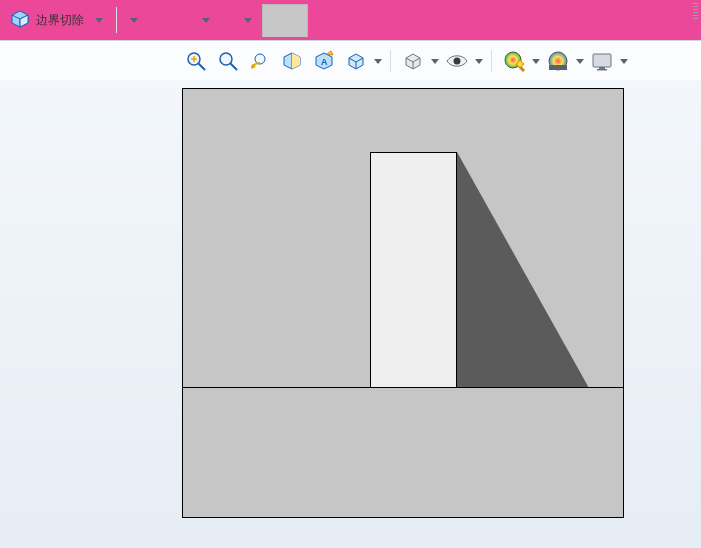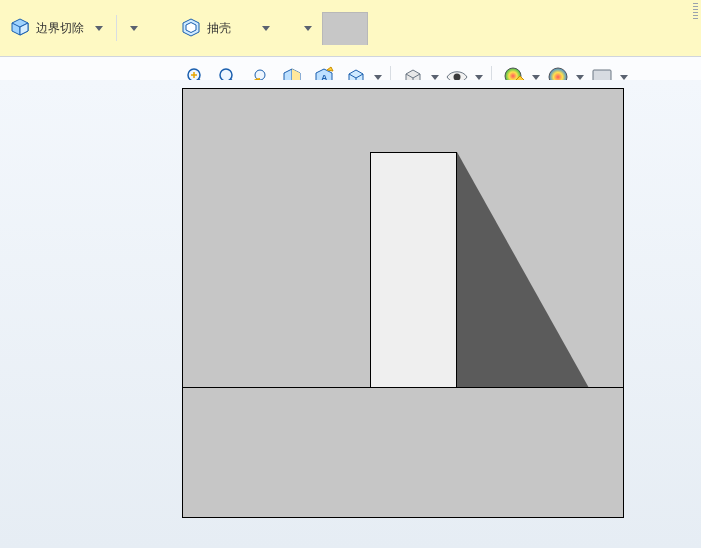--- a/index.html
+++ b/index.html
@@ -1,19 +1,19 @@
 <!DOCTYPE html>
 <html><head>
 <meta charset="utf-8">
 <style>
   html,body{margin:0;padding:0;width:701px;height:548px;overflow:hidden;
             font-family:"Microsoft YaHei","Segoe UI",sans-serif;font-size:12px;
             background:linear-gradient(#f5f8fc,#e8eef4);color:#333;}
-  .topbar{height:40px;display:flex;align-items:center;padding:8px 4px;
-          border-bottom:1px solid #d0d5dd;background:#fef9c3;}
+  .topbar{height:40px;display:flex;align-items:center;padding:0 4px;
+          border-bottom:1px solid #d0d5dd;background:#ec4899;}
   .tool, .drop{height:32px;display:flex;align-items:center;justify-content:center;
                padding:0 4px;border-radius:2px;}
   .tool .lbl{margin-left:4px;white-space:nowrap;}
   .drop{width:14px;}
   .drop svg{width:8px;height:5px;}
   .sep{width:1px;height:26px;background:#d8dde3;margin:0 6px;}
   .blank-tab{width:44px;height:32px;margin-left:3px;background:#c7c7c7;
              border:1px solid #b8b8b8;border-bottom:none;}
   .iconrow{height:40px;display:flex;align-items:center;
            padding-left:180px;border-bottom:1px solid #cfd5db;background:#fbfcfe;}
@@ -60,29 +60,20 @@
   </div>
 
   <div class="sep"></div>
   <div class="drop">
     <svg viewBox="0 0 8 5">
         <path d="M0 0 L8 0 L4 5 Z" fill="#5a6270"></path>
       </svg>
   </div>
   <div style="width:30px"></div>
 
-  <div class="tool">
-    <span>
-      <svg width="24" height="24" viewBox="0 0 24 24">
-        <path d="M4 8 L12 4 L20 8 L20 17 L12 21 L4 17 Z" fill="#cfeaff" stroke="#1b5fae"></path>
-        <path d="M7 10 L12 7.5 L17 10 L17 15 L12 17.5 L7 15 Z" fill="#fff" stroke="#1b5fae"></path>
-      </svg>
-    </span>
-    <span class="lbl">抽壳</span>
-  </div>
 
 
   <div style="width:20px"></div>
   <div class="drop">
     <svg viewBox="0 0 8 5">
         <path d="M0 0 L8 0 L4 5 Z" fill="#5a6270"></path>
       </svg>
   </div>
   <div style="width:20px"></div>
   <div class="drop">

